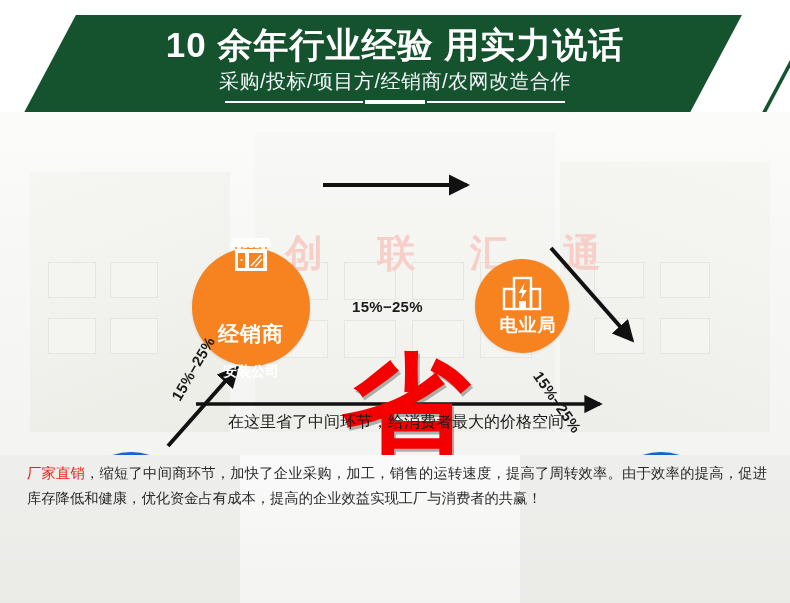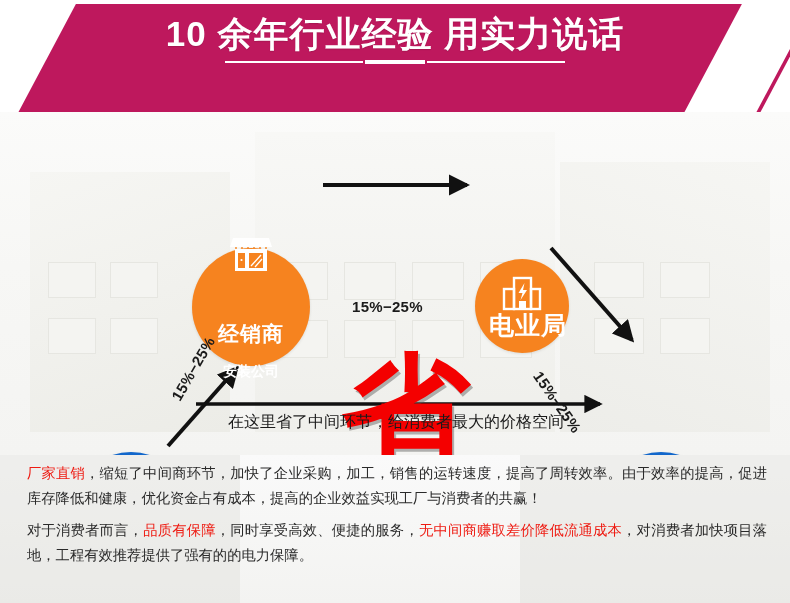--- a/index.html
+++ b/index.html
@@ -6,22 +6,22 @@
   html,body { width:790px; height:603px; }
   body {
     font-family: "Liberation Sans", "DejaVu Sans", sans-serif;
     background:#ffffff;
     overflow:hidden;
   }
   .page { position:relative; width:790px; height:603px; overflow:hidden; background:#fff; }
 
   
   .header {
-    position:absolute; left:0; top:4px; width:790px; height:128px;
-    background:#be185d; overflow:hidden;
+    position:absolute; left:0; top:15px; width:790px; height:128px;
+    background:#14532d; overflow:hidden;
   }
   .stripe { position:absolute; top:-30px; height:180px; background:#ffffff; }
   .stripe.s1 { left:-78px;  width:44px;  transform:skewX(-28deg); }
   .stripe.s2 { left:-34px;  width:78px;  transform:skewX(-28deg); }
   .stripe.s3 { left:710px;  width:72px;  transform:skewX(-28deg); }
   .stripe.s4 { left:786px;  width:40px;  transform:skewX(-28deg); }
 
   .header-inner {
     position:absolute; left:0; top:0; width:790px; height:112px;
     display:flex; flex-direction:column; align-items:center; justify-content:flex-start;
@@ -84,21 +84,21 @@
   .node .ico { display:block; line-height:0; }
   .node .lbl { font-weight:bold; letter-spacing:1px; }
   .node .sub { font-weight:bold; }
 
   #node-dealer   { left:192px; top:136px; width:118px; height:118px; background:#f6831f; }
   #node-dealer .ico { margin-bottom:1px; }
   #node-dealer .lbl { font-size:21px; line-height:24px;margin-top:48px; }
   #node-dealer .sub { font-size:14px; line-height:18px; margin-top:16px; }
 
   #node-bureau   { left:475px; top:147px; width:94px;  height:94px;  background:#f6831f; }
-  #node-bureau .lbl { font-size:25px; line-height:22px; margin-top:2px;margin-left:12px; }
+  #node-bureau .lbl { font-size:18px; line-height:22px; margin-top:2px;margin-left:12px; }
 
   #node-company  { left:72px;  top:340px; width:118px; height:118px; background:#1267cb; }
 
   #node-consumer { left:602px; top:340px; width:118px; height:118px; background:#1267cb; }
 
   
   .arrow-svg { position:absolute; left:0; top:0; width:790px; height:343px; pointer-events:none; }
 
   .pct {
     position:absolute; color:#1a1a1a; font-weight:bold;
@@ -135,20 +135,21 @@
 
 <div class="page">
 
   <div class="header">
     <div class="stripe s1"></div>
     <div class="stripe s2"></div>
     <div class="stripe s3"></div>
     <div class="stripe s4"></div>
     <div class="header-inner">
       <div class="head-title">10 余年行业经验 用实力说话</div>
+      <div class="head-sub">采购/投标/项目方/经销商/农网改造合作</div>
       <div class="head-rule">
         <div class="ln a"></div>
         <div class="dot"></div>
         <div class="ln b"></div>
       </div>
     </div>
   </div>
 
   <div class="diagram">
 
@@ -165,20 +166,21 @@
     <div class="win" style="left:480px; top:150px; width:52px; height:38px;"></div>
     <div class="win" style="left:276px; top:208px; width:52px; height:38px;"></div>
     <div class="win" style="left:344px; top:208px; width:52px; height:38px;"></div>
     <div class="win" style="left:412px; top:208px; width:52px; height:38px;"></div>
     <div class="win" style="left:480px; top:208px; width:52px; height:38px;"></div>
     <div class="win" style="left:594px; top:150px; width:50px; height:36px;"></div>
     <div class="win" style="left:660px; top:150px; width:50px; height:36px;"></div>
     <div class="win" style="left:594px; top:206px; width:50px; height:36px;"></div>
     <div class="win" style="left:660px; top:206px; width:50px; height:36px;"></div>
 
+    <div class="watermark">创 联 汇 通</div>
 
     <svg class="arrow-svg" viewBox="0 0 790 343">
       <defs>
         <marker id="ah" viewBox="0 0 10 10" refX="8.5" refY="5" markerWidth="5.4" markerHeight="5.4" orient="auto-start-reverse">
           <path d="M 0 0 L 10 5 L 0 10 z" fill="#111"></path>
         </marker>
       </defs>
 
       <line x1="168" y1="334" x2="237" y2="256" stroke="#111" stroke-width="4" marker-end="url(#ah)"></line>
 
@@ -238,18 +240,15 @@
   </div>
 
   <div class="bottom">
     <div class="bot-bld" style="left:0;   top:0;  width:240px; height:148px;"></div>
     <div class="bot-bld" style="left:520px; top:0; width:270px; height:148px;"></div>
 
     <p class="para" id="para-1">
       <span class="hl">厂家直销</span><span>，缩短了中间商环节，加快了企业采购，加工，销售的运转速度，提高了周转效率。由于效率的提高，促进库存降低和健康，优化资金占有成本，提高的企业效益实现工厂与消费者的共赢！</span>
     </p>
 
-    <p class="para" id="para-2">
-      <span>对于消费者而言，</span><span class="hl">品质有保障</span><span>，同时享受高效、便捷的服务，</span><span class="hl">无中间商赚取差价降低流通成本</span><span>，对消费者加快项目落地，工程有效推荐提供了强有的的电力保障。</span>
-    </p>
   </div>
 
 </div>
 
 </body></html>

